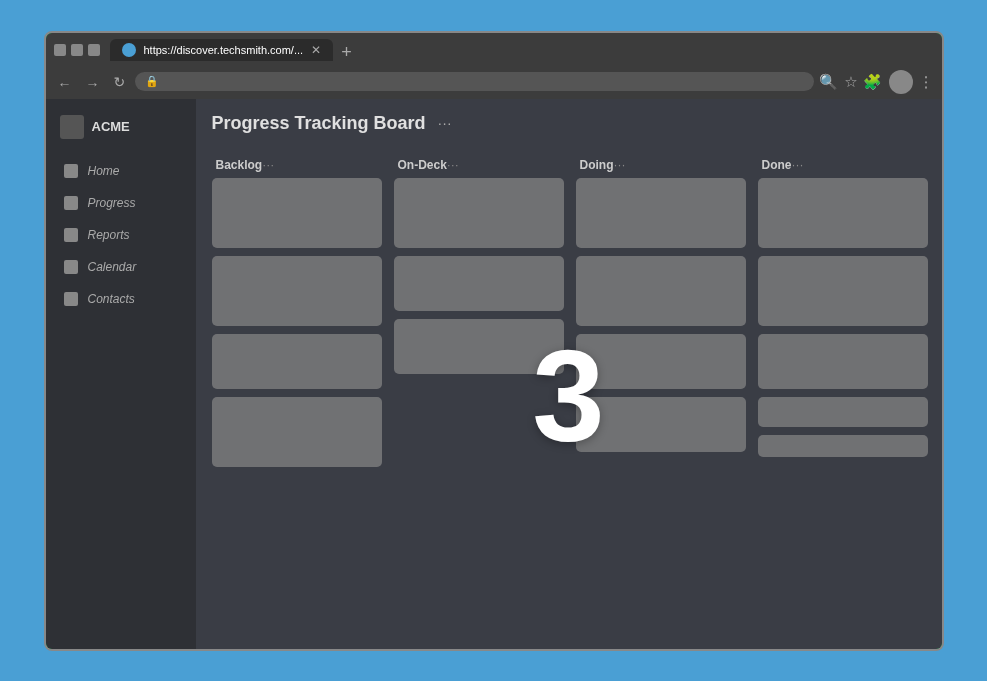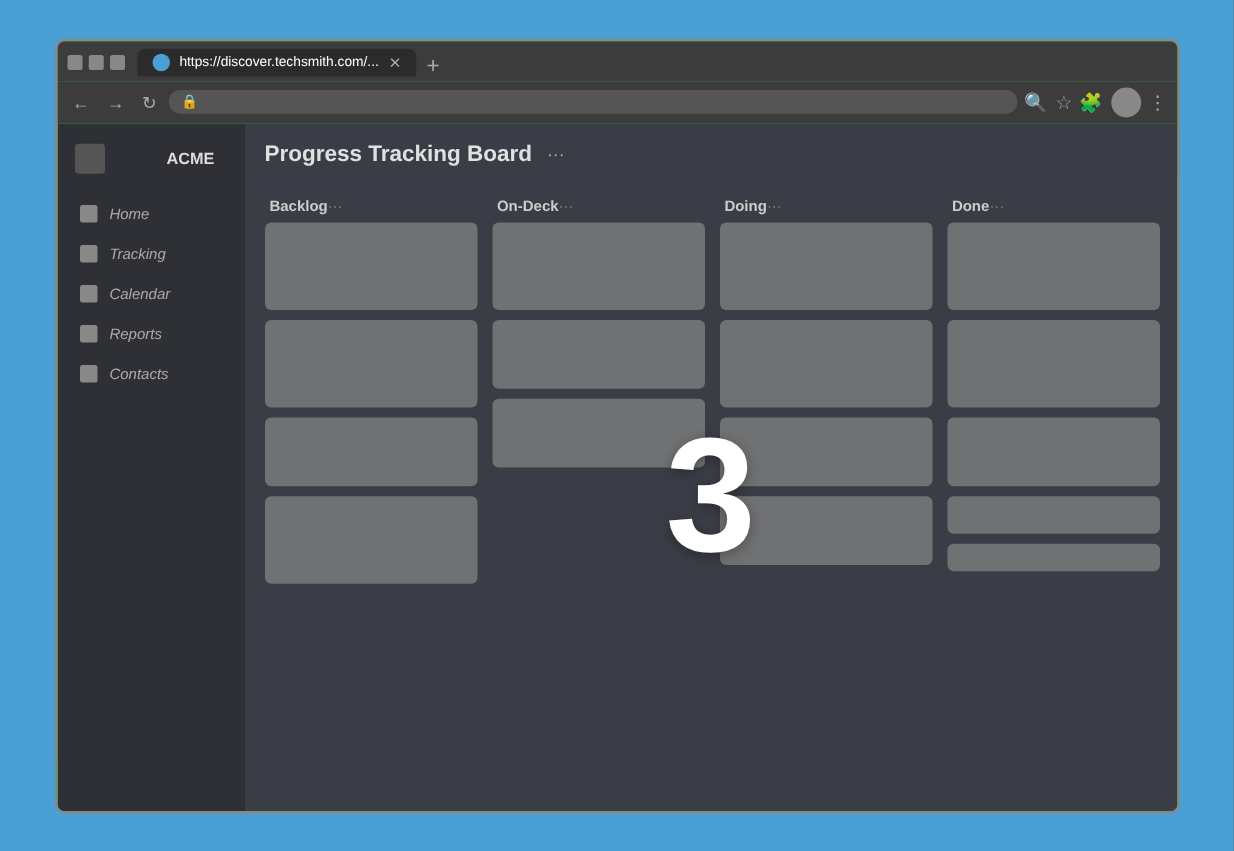--- a/index.html
+++ b/index.html
@@ -163,21 +163,20 @@
       flex-direction: column;
       flex-shrink: 0;
       padding-top: 8px;
     }
 
     .sidebar-logo {
       display: flex;
       align-items: center;
       gap: 8px;
       padding: 8px 24px 16px 14px;
-      justify-content: space-between;
     }
 
     .logo-icon {
       width: 24px;
       height: 24px;
       background: #555;
       border-radius: 3px;
     }
 
     .logo-text {
@@ -425,29 +424,29 @@
         <div class="logo-icon"></div>
         <span class="logo-text">ACME</span>
       </div>
       <nav class="sidebar-nav">
         <div class="sidebar-item">
           <div class="sidebar-icon"></div>
           <span>Home</span>
         </div>
         <div class="sidebar-item">
           <div class="sidebar-icon"></div>
-          <span>Tracking</span>
+          <span>Progress</span>
+        </div>
+        <div class="sidebar-item">
+          <div class="sidebar-icon"></div>
+          <span>Reports</span>
         </div>
         <div class="sidebar-item">
           <div class="sidebar-icon"></div>
           <span>Calendar</span>
-        </div>
-        <div class="sidebar-item">
-          <div class="sidebar-icon"></div>
-          <span>Reports</span>
         </div>
         <div class="sidebar-item">
           <div class="sidebar-icon"></div>
           <span>Contacts</span>
         </div>
       </nav>
     </div>
 
     <div class="main-content">
       <div class="page-header">

